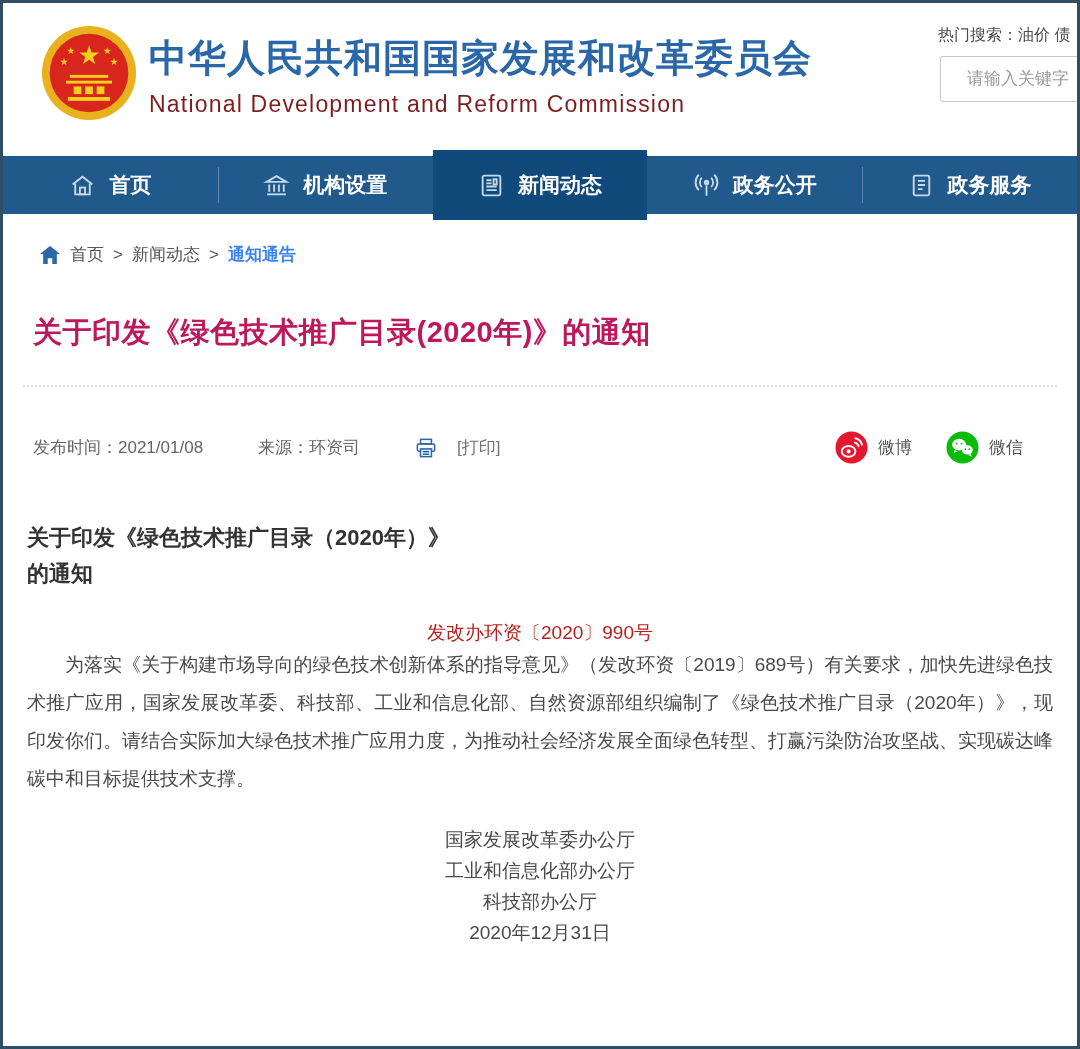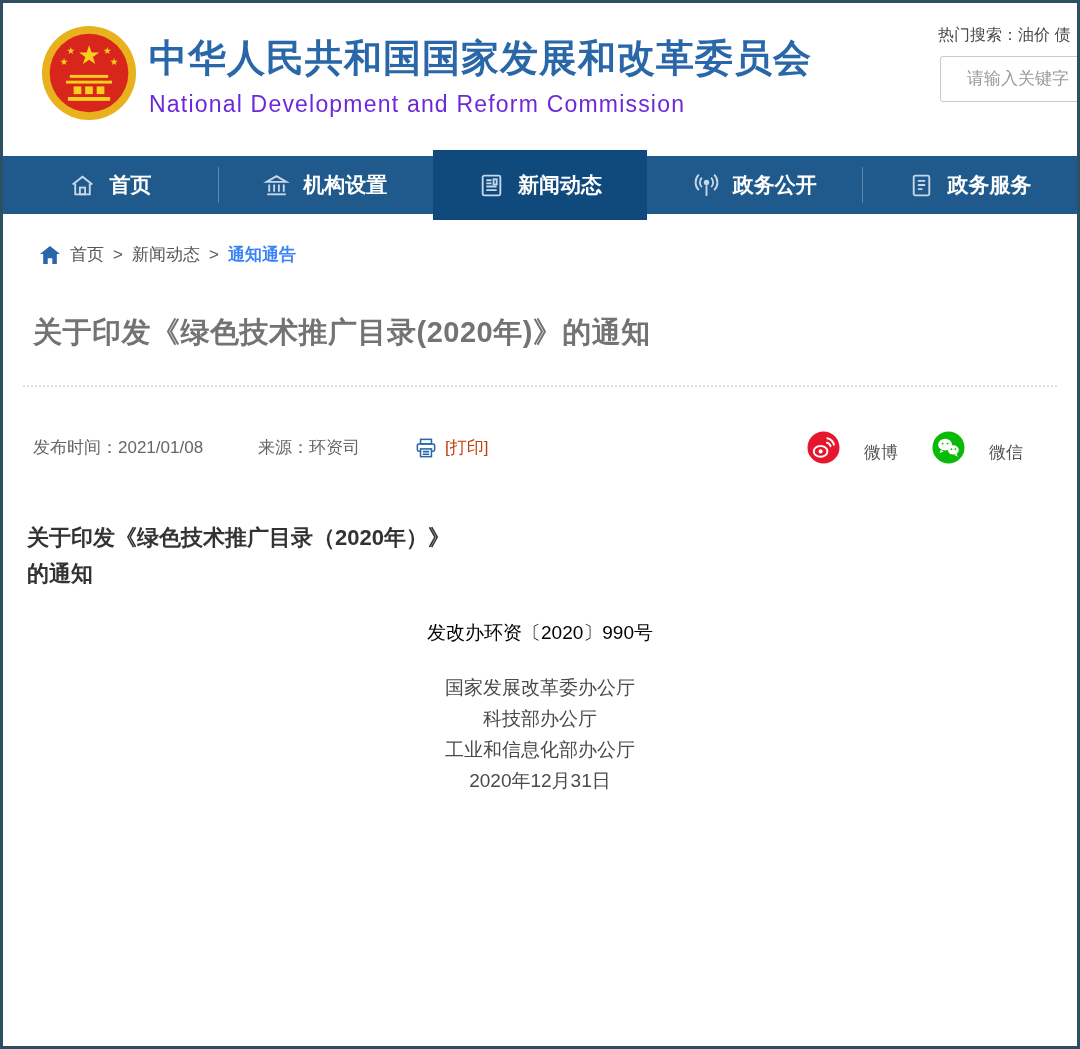--- a/index.html
+++ b/index.html
@@ -6,51 +6,51 @@
   body{
     width:1080px;height:1049px;box-sizing:border-box;
     border:3px solid #2e4f63;background:#fff;overflow:hidden;position:relative;
     font-family:"Liberation Sans","DejaVu Sans",sans-serif;
   }
   
   .site-header{position:relative;height:153px;background:#fff;}
   .emblem{position:absolute;left:38px;top:22px;width:96px;height:96px;}
   .title-block{position:absolute;left:146px;top:30px;}
   .cn-title{font-size:38px;font-weight:bold;color:#2a67a8;letter-spacing:1px;white-space:nowrap;}
-  .en-title{font-size:23px;color:#6d28d9;letter-spacing:1.2px;margin-top:7px;white-space:nowrap;}
+  .en-title{font-size:23px;color:#7f1d1d;letter-spacing:1.2px;margin-top:7px;white-space:nowrap;}
   .hot-search{position:absolute;left:935px;top:22px;width:220px;font-size:16px;color:#4a4a4a;white-space:nowrap;}
   .search-box{position:absolute;left:937px;top:53px;width:200px;height:46px;border:1px solid #c9c9c9;
     border-radius:3px;background:#fff;box-sizing:border-box;font-size:17px;color:#333;padding:0 10px 0 26px;outline:none;}
   .search-box::placeholder{color:#9a9a9a;}
   
   .main-nav{display:flex;height:58px;background:#20598b;position:relative;}
   .nav-item{width:216px;display:flex;align-items:center;justify-content:center;gap:13px;
     color:#fff;font-size:21px;font-weight:bold;cursor:pointer;position:relative;}
   .nav-item + .nav-item::before{content:"";position:absolute;left:0;top:11px;height:36px;width:1px;background:rgba(255,255,255,.28);}
   .nav-item.active{background:#10497c;margin-top:-6px;height:70px;z-index:2;}
   .nav-item.active::before, .nav-item.active + .nav-item::before{display:none;}
   .nav-icon{width:27px;height:27px;flex:0 0 auto;}
   
   .breadcrumb{display:flex;align-items:center;gap:9px;margin:29px 0 0 36px;font-size:17px;color:#555;}
   .breadcrumb a{color:#555;text-decoration:none;cursor:pointer;}
   .crumb-sep{color:#555;}
   .crumb-current{color:#3b82f6;font-weight:bold;}
   
-  .page-title{margin:47px 30px 0;font-size:29px;font-weight:bold;color:#737373;letter-spacing:0.5px;}
+  .page-title{margin:47px 30px 0;font-size:29px;font-weight:bold;color:#be185d;letter-spacing:0.5px;}
   .dashed-divider{margin:32px 20px 0;border-top:2px dotted #e0e0e0;height:0;}
   .meta-row{display:flex;align-items:center;margin:44px 30px 0;font-size:17px;color:#666;}
   .meta-item{margin-right:55px;white-space:nowrap;}
-  .print-button{display:flex;align-items:center;gap:8px;color:#c2410c;cursor:pointer;white-space:nowrap;}
+  .print-button{display:flex;align-items:center;gap:20px;color:#737373;cursor:pointer;white-space:nowrap;}
   .share-group{margin-left:auto;display:flex;align-items:center;gap:34px;margin-right:24px;}
-  .share-btn{display:flex;align-items:flex-end;gap:24px;color:#555;cursor:pointer;font-size:17px;}
+  .share-btn{display:flex;align-items:center;gap:10px;color:#555;cursor:pointer;font-size:17px;}
   .share-icon{width:33px;height:33px;}
   
   .article{margin:56px 24px 0;color:#4a4a4a;font-size:19px;}
   .art-title{font-size:22px;font-weight:bold;color:#333;line-height:36px;}
-  .doc-number{text-align:center;margin-top:28px;font-size:19px;color:#000000;}
+  .doc-number{text-align:center;margin-top:28px;font-size:19px;color:#b91c1c;}
   .article p{margin:0;line-height:38px;text-align:justify;}
   .p-first{margin-top:26px;}
   .p-indent{text-indent:2em;}
   .signature-block{margin-top:26px;text-align:center;line-height:31px;}
   .sig-line{font-size:19px;color:#4a4a4a;}
 </style>
 </head>
 <body>
 
 <header class="site-header">
@@ -172,19 +172,20 @@
       </svg>
       <span>微信</span>
     </span>
   </div>
 </div>
 
 <article class="article">
   <div class="art-title">关于印发《绿色技术推广目录（2020年）》</div>
   <div class="art-title">的通知</div>
   <div class="doc-number">发改办环资〔2020〕990号</div>
+  <p class="p-indent">为落实《关于构建市场导向的绿色技术创新体系的指导意见》（发改环资〔2019〕689号）有关要求，加快先进绿色技术推广应用，国家发展改革委、科技部、工业和信息化部、自然资源部组织编制了《绿色技术推广目录（2020年）》，现印发你们。请结合实际加大绿色技术推广应用力度，为推动社会经济发展全面绿色转型、打赢污染防治攻坚战、实现碳达峰碳中和目标提供技术支撑。</p>
   <div class="signature-block">
     <div class="sig-line">国家发展改革委办公厅</div>
+    <div class="sig-line">工业和信息化部办公厅</div>
     <div class="sig-line">科技部办公厅</div>
-    <div class="sig-line">工业和信息化部办公厅</div>
     <div class="sig-line">2020年12月31日</div>
   </div>
 </article>
 
 </body></html>

